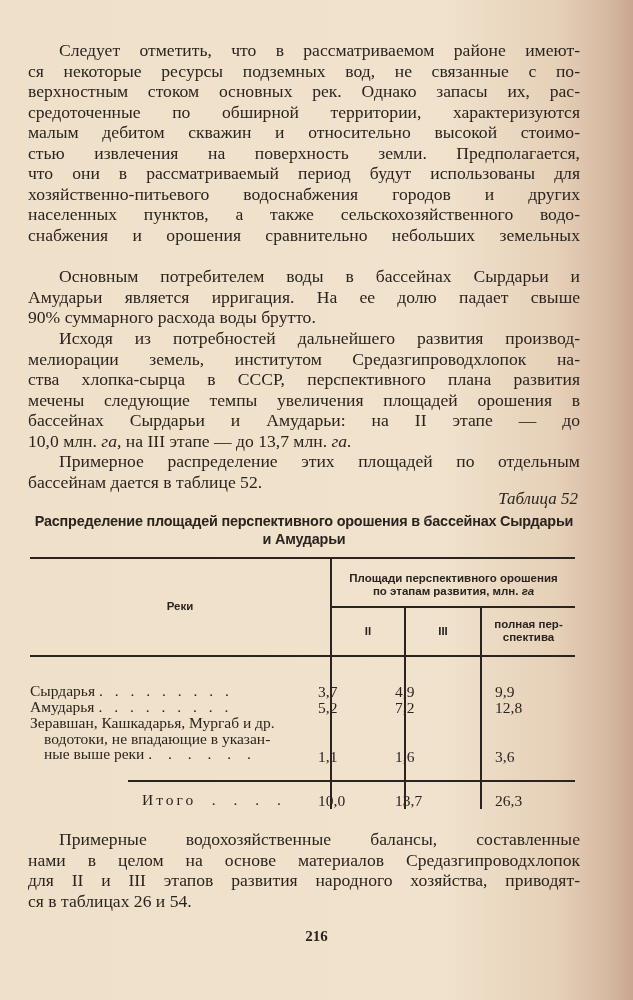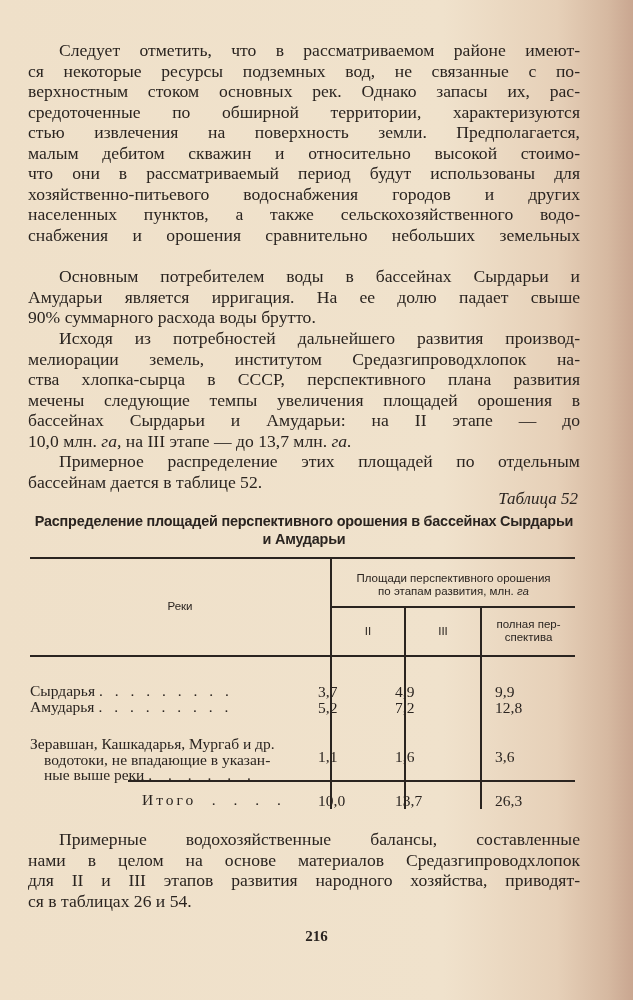--- a/index.html
+++ b/index.html
@@ -17,37 +17,37 @@
     text-align: justify; text-align-last: left;
   }
   .para .line { display: block; white-space: nowrap; text-align: justify; text-align-last: justify; }
   .para .line.last { text-align-last: left; }
   .indent { padding-left: 31px; }
   .ital { font-style: italic; margin-top: 8px; }
   .tlabel { position: absolute; right: 55px; top: 489px; font-style: italic; font-size: 17px; }
   .ttitle { position: absolute; left: 28px; width: 552px; top: 512px; text-align: center; font-weight: bold; font-size: 14.4px; line-height: 18px; font-family: "Liberation Sans", sans-serif; letter-spacing: -0.2px; }
   .rule { position: absolute; background: #2a2420; }
   .vr { position: absolute; width: 1.5px; background: #2a2420; }
-  .th { position: absolute; font-family: "Liberation Sans", sans-serif; font-size: 11.5px; text-align: center; line-height: 13px; }
+  .th { position: absolute; font-family: "Liberation Sans", sans-serif; font-size: 11.5px; text-align: center; line-height: 13px; font-weight: bold; }
   .row { position: absolute; font-size: 15.5px; line-height: 15.5px; }
   .num { position: absolute; font-size: 15.5px; text-align: left; width: 60px; }
   .pagenum { position: absolute; left: 0; width: 633px; text-align: center; top: 928px; font-weight: bold; font-size: 15px; }
 </style>
 </head>
 <body>
 
 <div class="page">
 
   <div class="para" style="top:40px">
     <span class="line indent">Следует отметить, что в рассматриваемом районе имеют-</span>
     <span class="line">ся некоторые ресурсы подземных вод, не связанные с по-</span>
     <span class="line">верхностным стоком основных рек. Однако запасы их, рас-</span>
     <span class="line">средоточенные по обширной территории, характеризуются</span>
+    <span class="line">малым дебитом скважин и относительно высокой стоимо-</span>
     <span class="line">стью извлечения на поверхность земли. Предполагается,</span>
-    <span class="line">малым дебитом скважин и относительно высокой стоимо-</span>
     <span class="line">что они в рассматриваемый период будут использованы для</span>
     <span class="line">хозяйственно-питьевого водоснабжения городов и других</span>
     <span class="line">населенных пунктов, а также сельскохозяйственного водо-</span>
     <span class="line">снабжения и орошения сравнительно небольших земельных</span>
   </div>
 
   <div class="para" style="top:266px">
     <span class="line indent">Основным потребителем воды в бассейнах Сырдарьи и</span>
     <span class="line">Амударьи является ирригация. На ее долю падает свыше</span>
     <span class="line last">90% суммарного расхода воды брутто.</span>
@@ -100,21 +100,21 @@
   <div class="row" style="left:30px; top:683px"><span>Сырдарья</span> <span style="letter-spacing:4px">. . . . . . . . .</span></div>
   <div class="num" style="left:318px; top:683px">3,7</div>
   <div class="num" style="left:395px; top:683px">4,9</div>
   <div class="num" style="left:495px; top:683px">9,9</div>
 
   <div class="row" style="left:30px; top:699px"><span>Амударья</span> <span style="letter-spacing:4px">. . . . . . . . .</span></div>
   <div class="num" style="left:318px; top:699px">5,2</div>
   <div class="num" style="left:395px; top:699px">7,2</div>
   <div class="num" style="left:495px; top:699px">12,8</div>
 
-  <div class="row" style="left:30px; top:736px; width:290px">
+  <div class="row" style="left:30px; top:715px; width:290px">
     <div>Зеравшан, Кашкадарья, Мургаб и др.</div>
     <div style="padding-left:14px">водотоки, не впадающие в указан-</div>
     <div style="padding-left:14px"><span>ные выше реки</span> <span style="letter-spacing:6px">. . . . . .</span></div>
   </div>
   <div class="num" style="left:318px; top:748px">1,1</div>
   <div class="num" style="left:395px; top:748px">1,6</div>
   <div class="num" style="left:495px; top:748px">3,6</div>
 
   <div class="row" style="left:142px; top:792px"><span style="letter-spacing:3px">Итого</span>&nbsp;&nbsp;&nbsp;&nbsp;<span style="letter-spacing:7px">. . . .</span></div>
   <div class="num" style="left:318px; top:792px">10,0</div>

